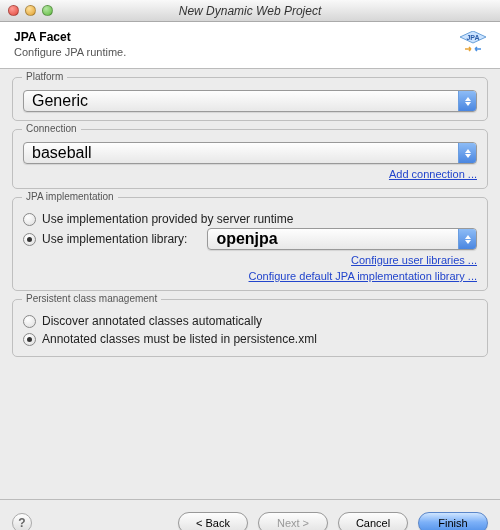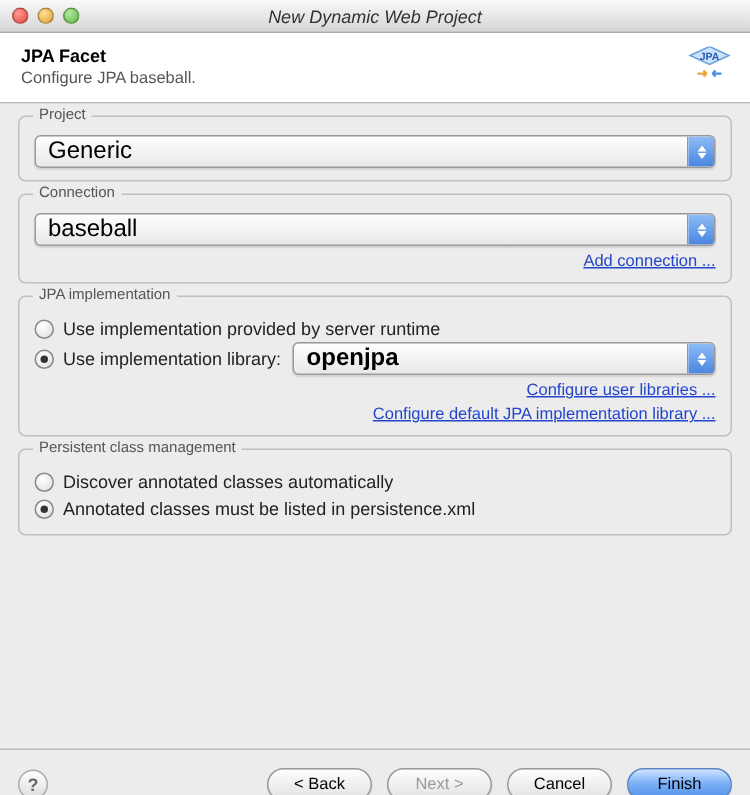--- a/index.html
+++ b/index.html
@@ -137,21 +137,21 @@
   }
   .radio.checked::after {
     content: "";
     width: 5px; height: 5px;
     border-radius: 50%;
     background: #333;
   }
   .impl-row {
     display: flex;
     align-items: center;
-    gap: 8px;
+    gap: 20px;
   }
   .impl-row .aqua-select { flex: 1; font-weight: bold; }
   .check-row {
     display: flex;
     align-items: center;
     gap: 6px;
     padding: 4px 0 0 4px;
     font-size: 11px;
   }
   .checkbox {
@@ -221,36 +221,36 @@
     <div class="tl red"></div>
     <div class="tl yellow"></div>
     <div class="tl green"></div>
   </div>
   <div class="title">New Dynamic Web Project</div>
 </div>
 
 <div class="header">
   <div class="header-left">
     <div class="header-title">JPA Facet</div>
-    <div class="header-sub">Configure JPA baseball.</div>
+    <div class="header-sub">Configure JPA runtime.</div>
   </div>
   <div class="jpa-badge">
     <svg viewBox="0 0 30 26">
       <path d="M15 0 L28 6 L15 12 L2 6 Z" fill="#cbe3ff" stroke="#6aa0d8"></path>
       <text x="15" y="9" text-anchor="middle" font-size="7" fill="#2a5ca8" font-weight="bold">JPA</text>
       <path d="M7 18 h6 m0 0 l-2 -2 m2 2 l-2 2" stroke="#e7a53a" stroke-width="1.5" fill="none"></path>
       <path d="M23 18 h-6 m0 0 l2 -2 m-2 2 l2 2" stroke="#4a90e2" stroke-width="1.5" fill="none"></path>
     </svg>
   </div>
 </div>
 
 <div class="content">
 
   <div class="group">
-    <div class="group-title">Project</div>
+    <div class="group-title">Platform</div>
     <div class="aqua-select">
       <span>Generic</span>
       <div class="aqua-arrows"></div>
     </div>
   </div>
 
   <div class="group">
     <div class="group-title">Connection</div>
     <div class="aqua-select">
       <span>baseball</span>

